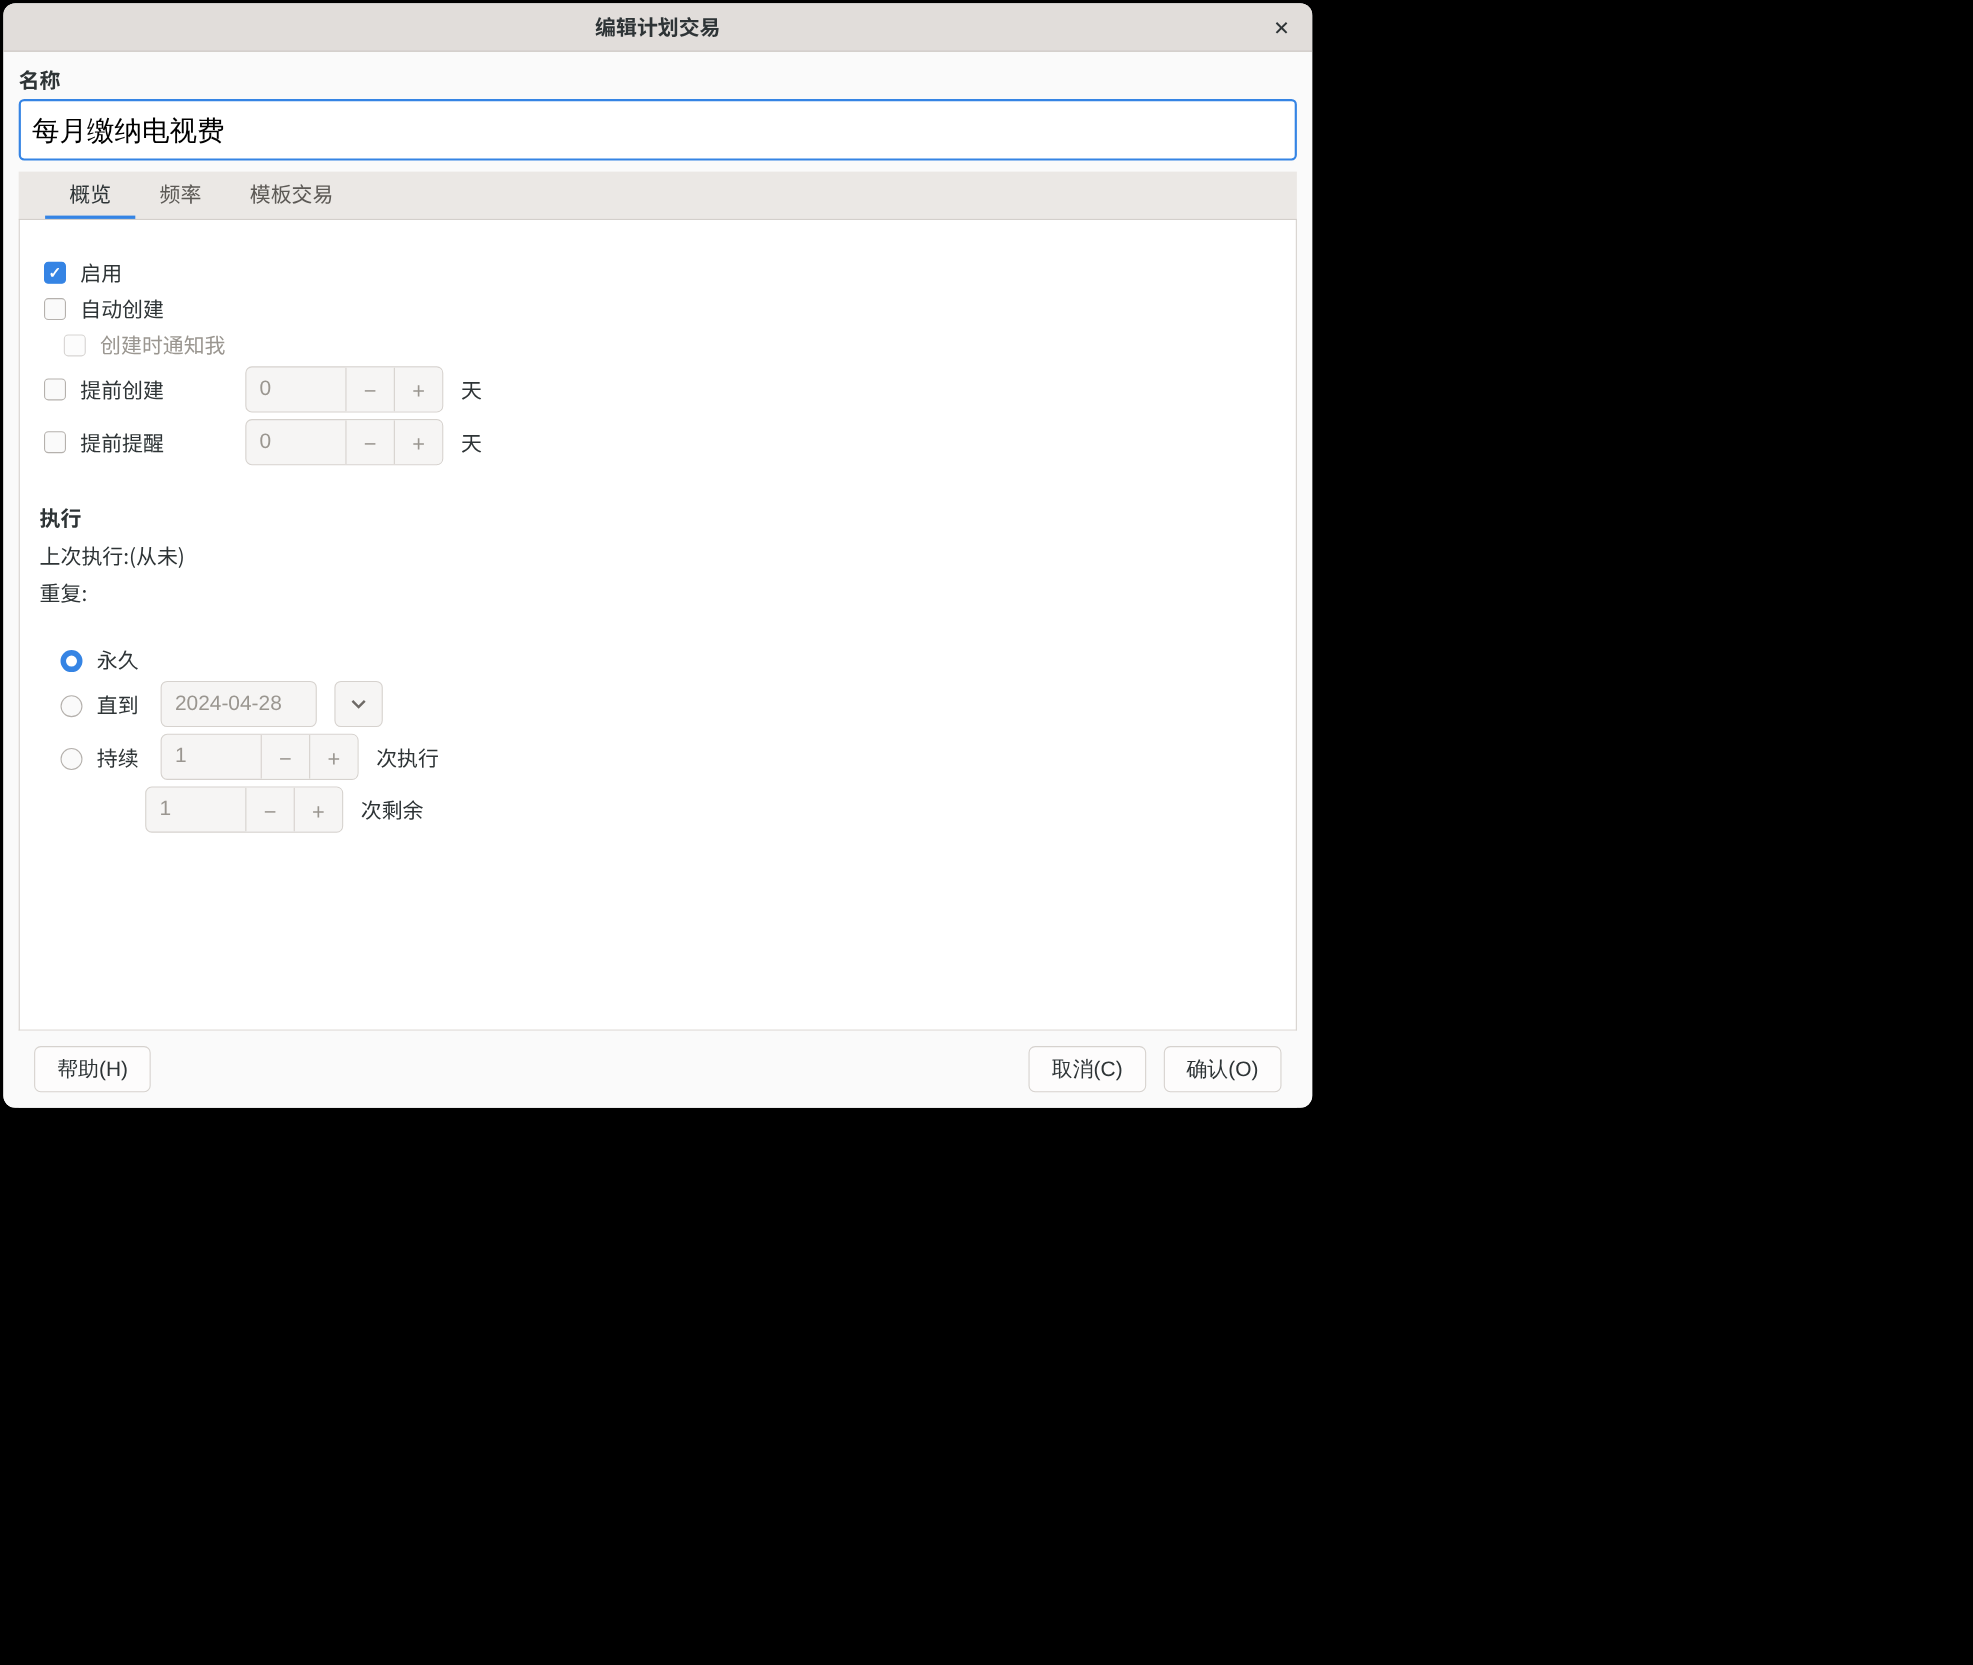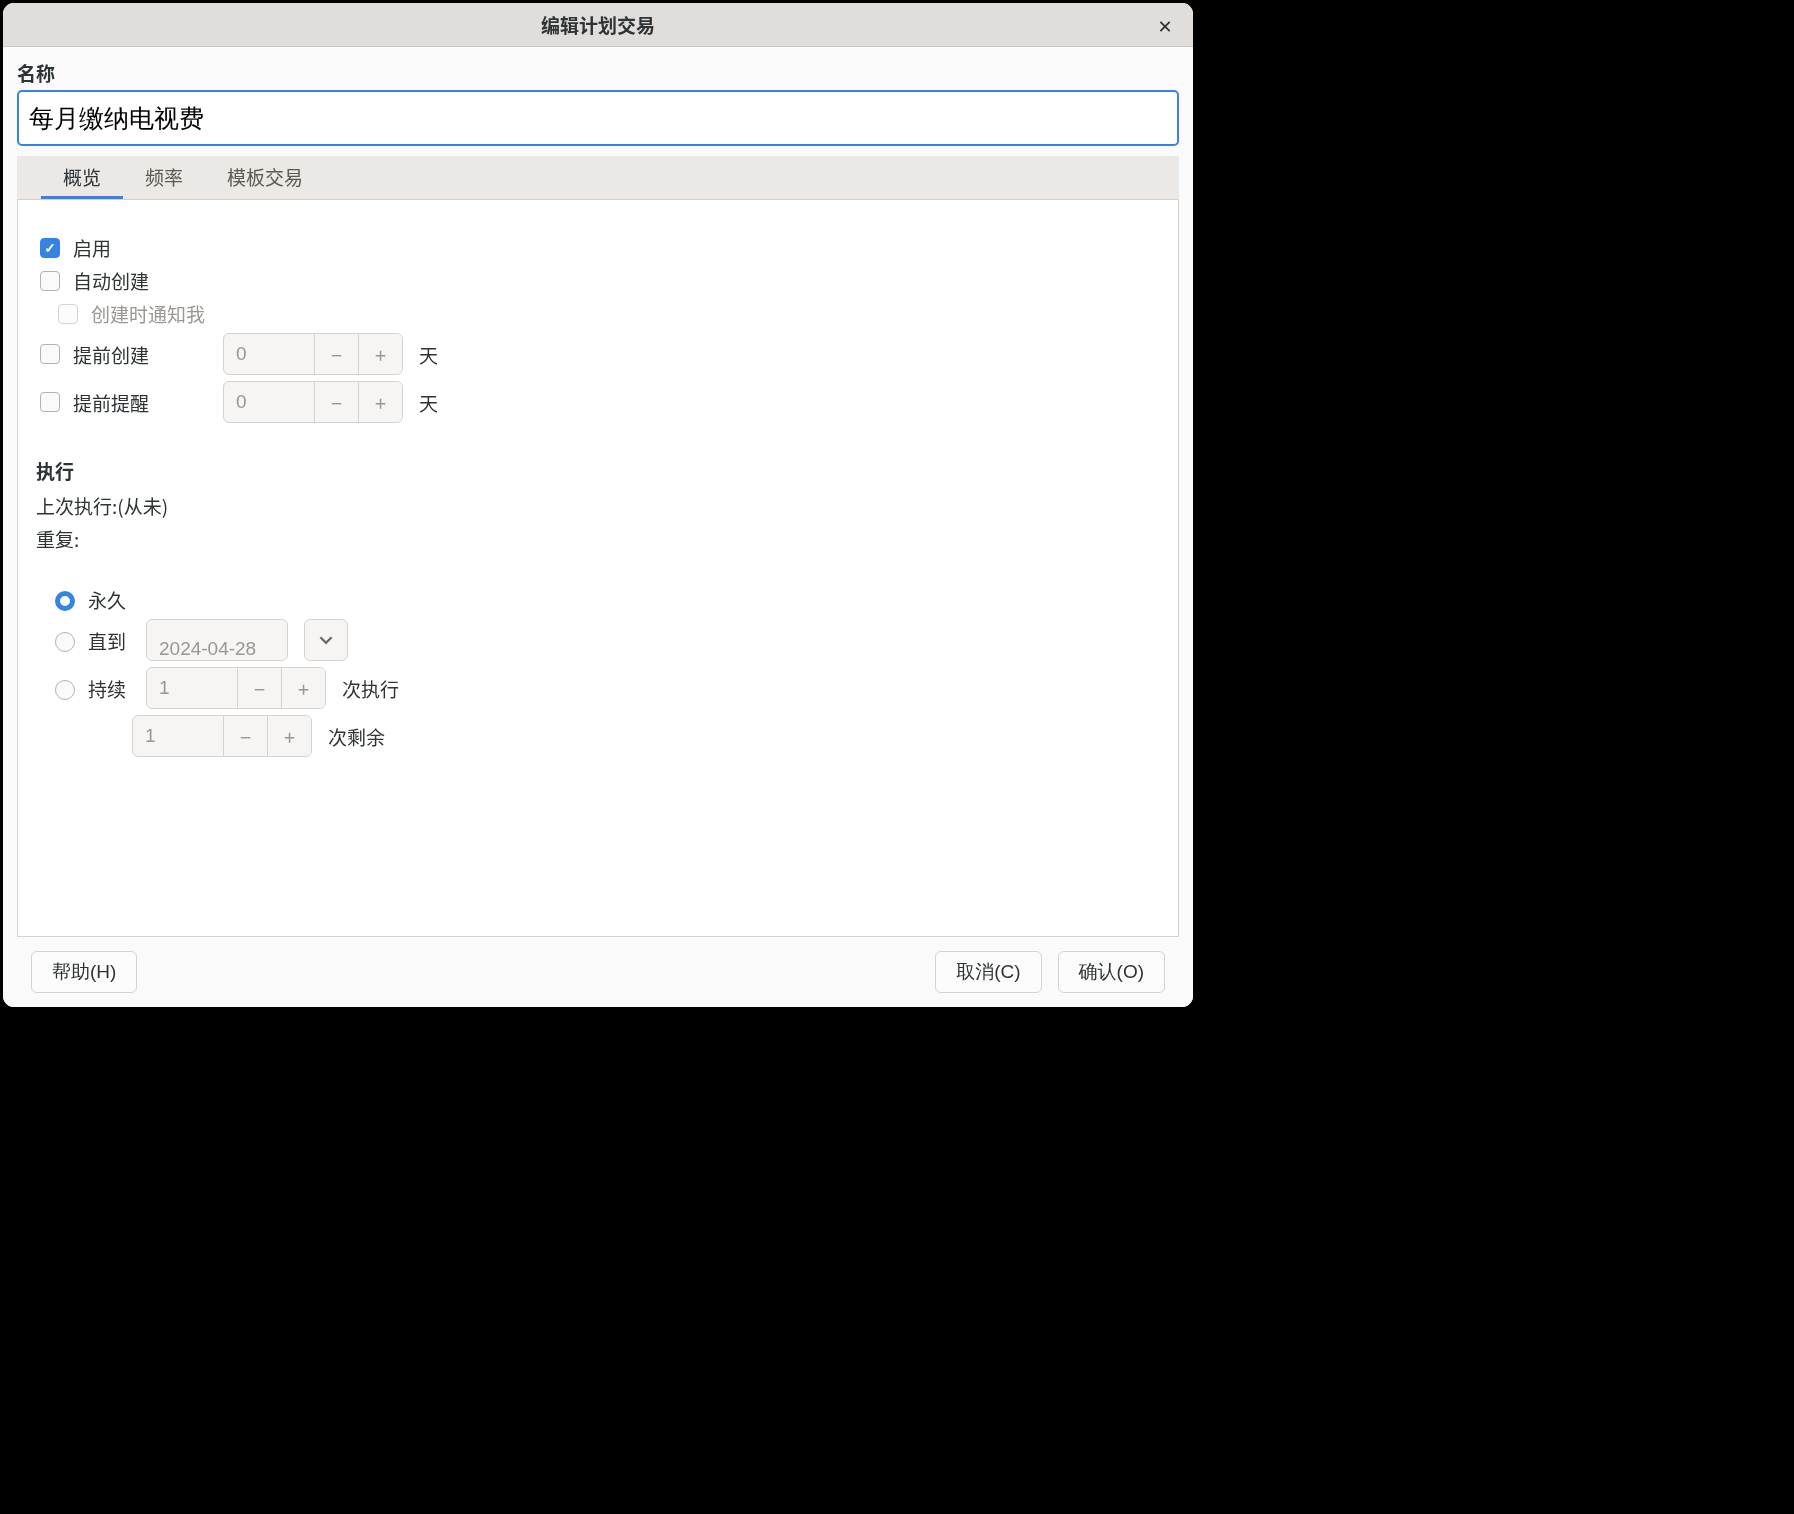--- a/index.html
+++ b/index.html
@@ -119,21 +119,21 @@
     color:#9a9690;font-size:20px;user-select:none;cursor:pointer;
     background:#f6f5f4;
   }
   .unit{margin-left:6px;}
   .radio{
     appearance:none;width:20px;height:20px;border:1px solid #b5b1ad;
     border-radius:50%;background:#fafafa;cursor:pointer;position:relative;
   }
   .radio:checked{border:5px solid #3584e4;background:#fff;}
   .date-combo{
-    display:inline-flex;align-items:flex-end;border:1px solid #d6d2ce;
+    display:inline-flex;align-items:center;border:1px solid #d6d2ce;
     border-radius:6px;overflow:hidden;height:42px;background:#f6f5f4;
   }
   .date-combo input{width:140px;border:none;background:transparent;padding:0 12px;font-size:19px;color:#9a9690;outline:none;}
   .date-btn{
     width:44px;border:1px solid #d6d2ce;border-radius:6px;margin-left:6px;
     display:flex;align-items:center;justify-content:center;background:#f6f5f4;
     height:42px;cursor:pointer;color:#6e6a66;
   }
   .spacer-grow{flex:1;}
   .footer{

